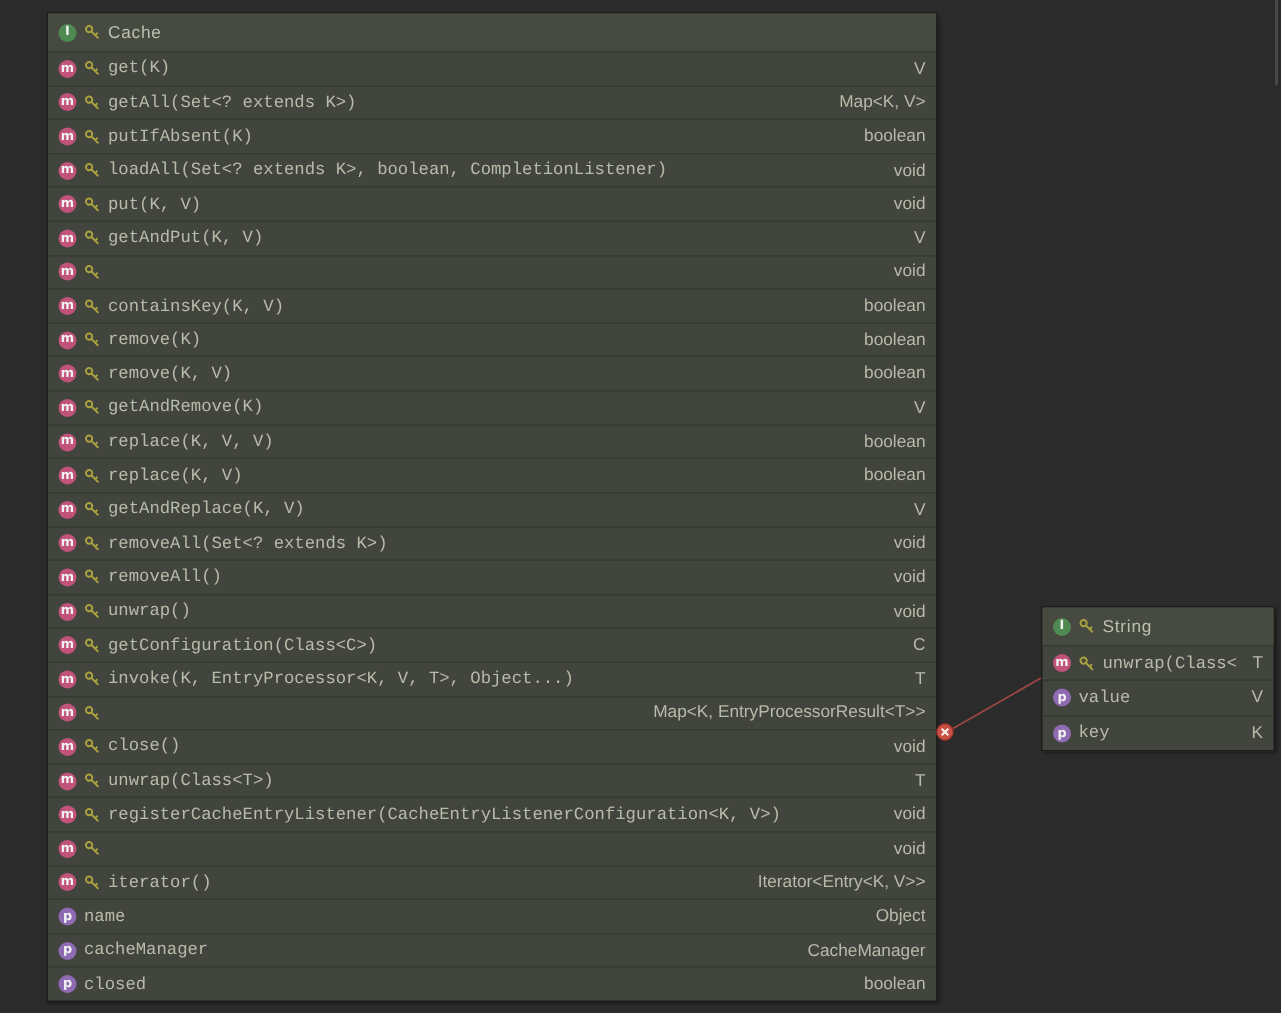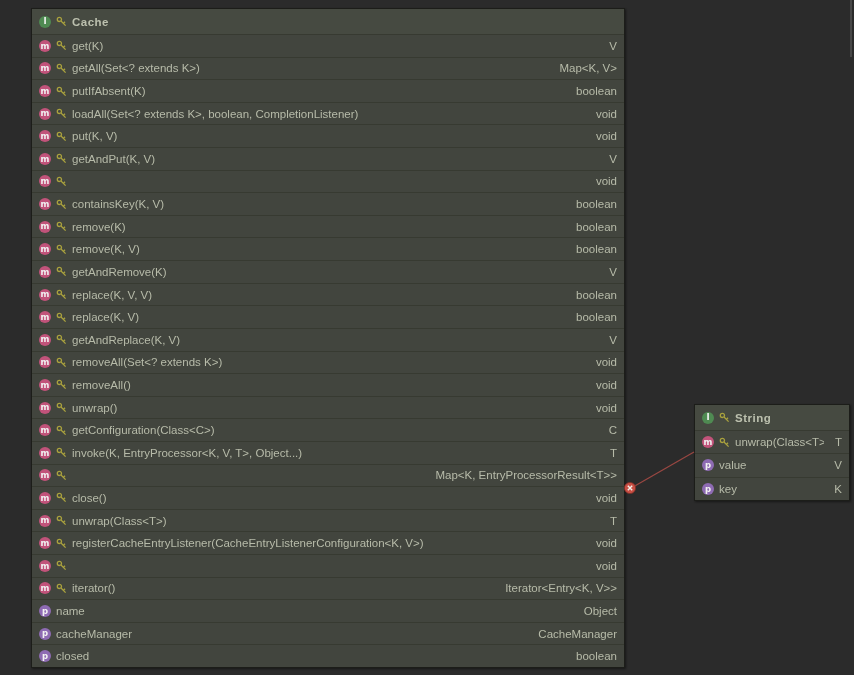--- a/index.html
+++ b/index.html
@@ -26,33 +26,33 @@
   #entry-node { left: 694px; top: 404px; width: 156px; height: 97px; }
 
   .node-header {
     flex: 0 0 25px;
     display: flex;
     align-items: center;
     gap: 5px;
     padding: 0 7px;
     background: #464a41;
   }
-  .node-title { color: #bcc0ae; letter-spacing: 0.5px; font-weight: bold; }
+  .node-title { color: #bcc0ae; letter-spacing: 0.5px; }
 
   .member-row {
     flex: 1 1 0;
     min-height: 0;
     display: flex;
     align-items: center;
     gap: 5px;
     padding: 0 7px;
     border-top: 1px solid #373a31;
     white-space: nowrap;
   }
-  .member-name { overflow: hidden; }
+  .member-name { overflow: hidden; font-family: Liberation Mono, monospace; }
   .member-type { margin-left: auto; flex-shrink: 0; padding-left: 6px; }
 
   .circle-icon {
     flex: 0 0 12px;
     width: 12px; height: 12px;
     border-radius: 50%;
     display: inline-flex;
     align-items: center;
     justify-content: center;
     font-family: "DejaVu Sans", sans-serif;

